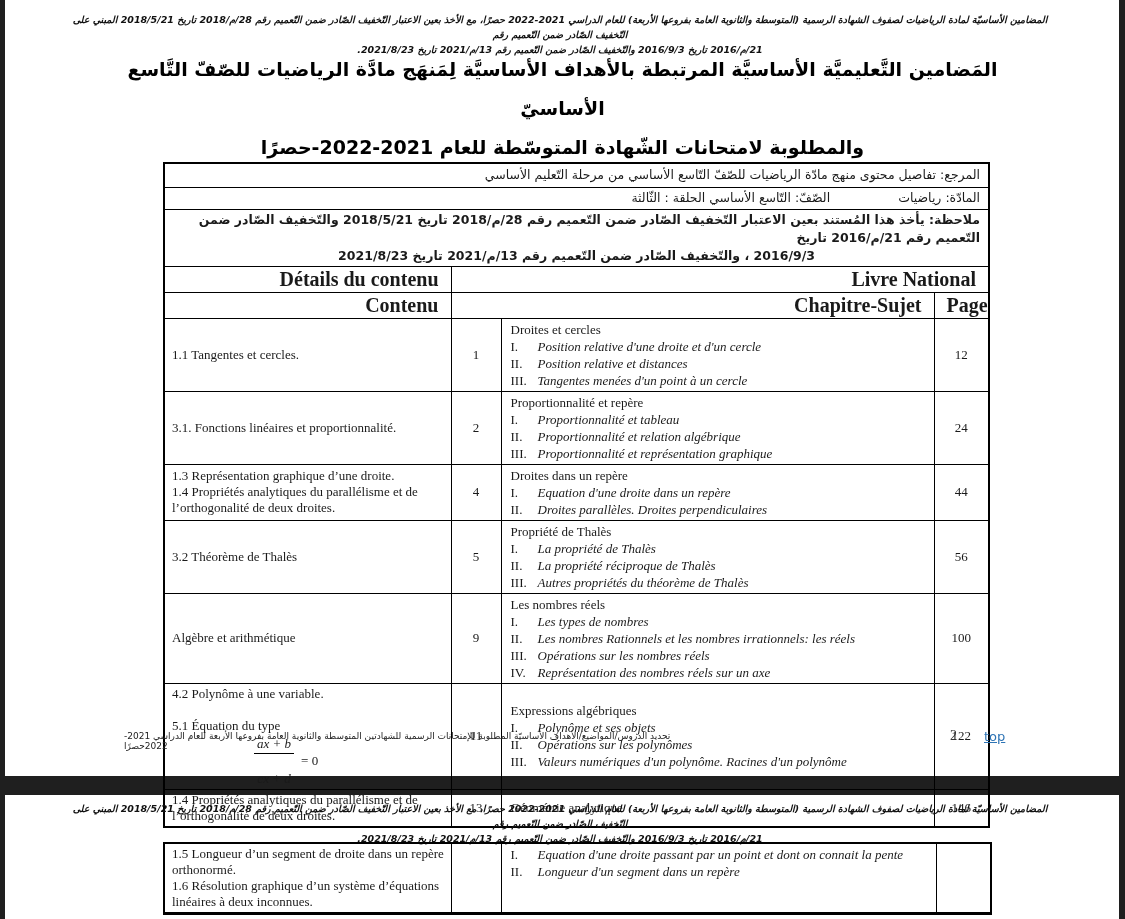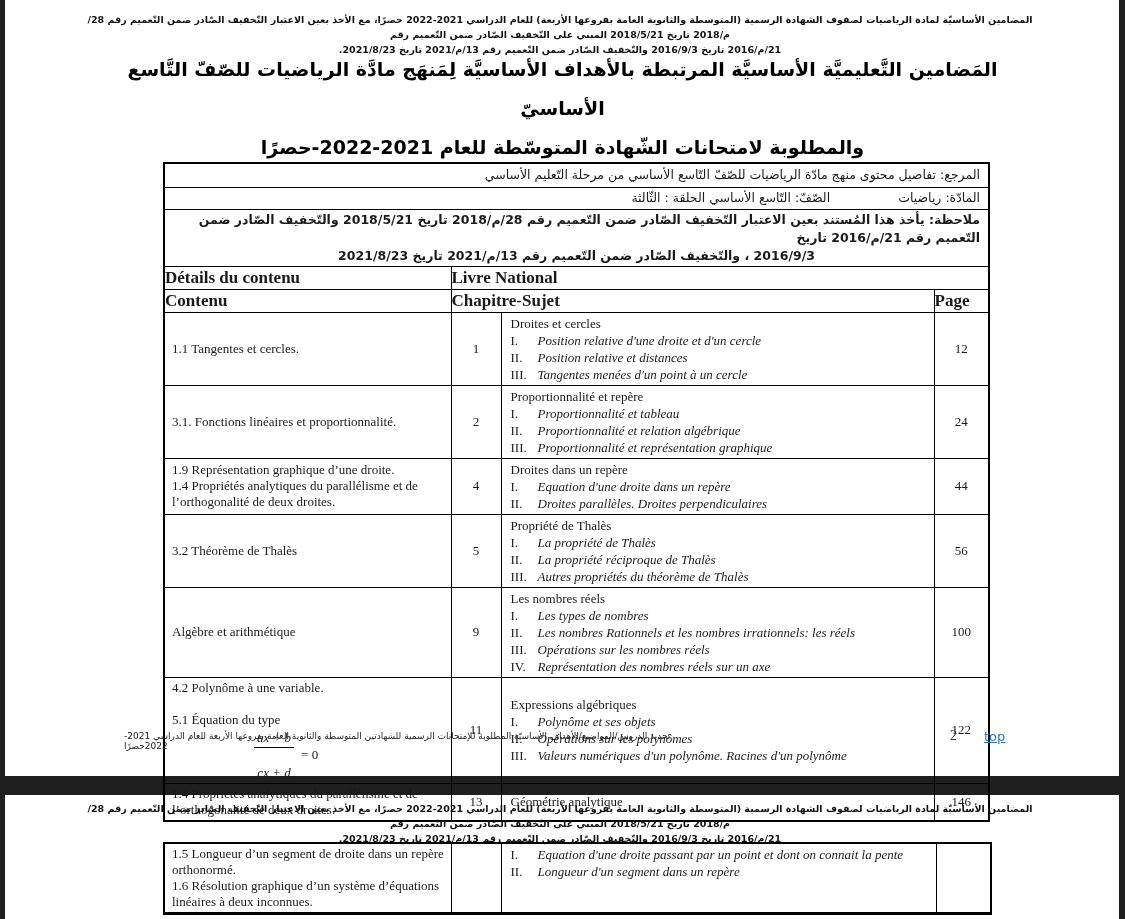--- a/index.html
+++ b/index.html
@@ -10,21 +10,21 @@
     color:#1a1a1a;
   }
   .edge{position:absolute;background:#1f1f1f;}
   .edge-left{left:0;top:0;width:5px;height:919px;}
   .edge-right{right:0;top:0;width:6px;height:919px;}
   .page-gap{position:absolute;left:0;top:776px;width:1125px;height:19px;background:#1f1f1f;}
 
   .doc-header{
     position:absolute;left:70px;right:75px;text-align:center;
     direction:rtl;font-family:"DejaVu Sans", sans-serif;
-    font-size:9.5px;font-weight:bold;line-height:15px;color:#111;
+    font-size:9.5px;font-weight:bold;font-style:italic;line-height:15px;color:#111;
   }
   .doc-header-1{top:12px;}
   .doc-header-2{top:801px;}
 
   .doc-title{
     position:absolute;top:50px;left:110px;right:110px;text-align:center;
     direction:rtl;font-family:"DejaVu Sans", sans-serif;
     font-size:19px;font-weight:bold;line-height:39px;color:#000;
   }
 
@@ -32,21 +32,21 @@
   .main-table{position:absolute;left:163px;top:127px;width:825px;border:2px solid #000;margin-top:35px;}
   .main-table td{border:1px solid #000;vertical-align:middle;padding:1px 4px;overflow:hidden;}
 
   .info-cell{
     direction:rtl;text-align:right;font-family:"DejaVu Sans", sans-serif;
     font-size:12.5px;padding:1px 8px !important;line-height:18px;
   }
   .info-note{font-weight:bold;font-size:12.5px;}
   .note-l2{text-align:center;}
 
-  .colhead{font-weight:bold;text-align:left;font-size:17px;padding:1px 0 !important;}
+  .colhead{font-weight:bold;text-align:right;font-size:20px;padding:1px 12px !important;}
 
   .c-contenu{font-size:13px;line-height:16px;padding:2px 4px 2px 7px !important;}
   .c-num,.c-page{text-align:center;font-size:13px;}
   .c-sujet{font-size:13px;line-height:17px;padding:2px 4px 2px 9px !important;}
   .sujet-heading{margin:0;}
   .sujet-item{display:flex;}
   .sujet-item .roman{flex:0 0 27px;}
   .sujet-item .item-text{flex:1 1 auto;font-style:italic;}
 
   .fraction{margin-left:82px;margin-top:2px;display:flex;align-items:center;font-style:italic;}
@@ -161,21 +161,21 @@
           </div>
           <div class="sujet-item">
             <span class="roman">III.</span>
             <span class="item-text">Proportionnalité et représentation graphique</span>
           </div>
         </td>
         <td class="c-page">24</td>
       </tr>
   <tr style="height:55px">
         <td class="c-contenu">
-          <div class="contenu-line">1.9 Représentation graphique d’une droite.</div>
+          <div class="contenu-line">1.3 Représentation graphique d’une droite.</div>
           <div class="contenu-line">1.4 Propriétés analytiques du parallélisme et de l’orthogonalité de deux droites.</div>
         </td>
         <td class="c-num">4</td>
         <td class="c-sujet">
           <div class="sujet-heading">Droites dans un repère</div>
           <div class="sujet-item">
             <span class="roman">I.</span>
             <span class="item-text">Equation d'une droite dans un repère</span>
           </div>
           <div class="sujet-item">

